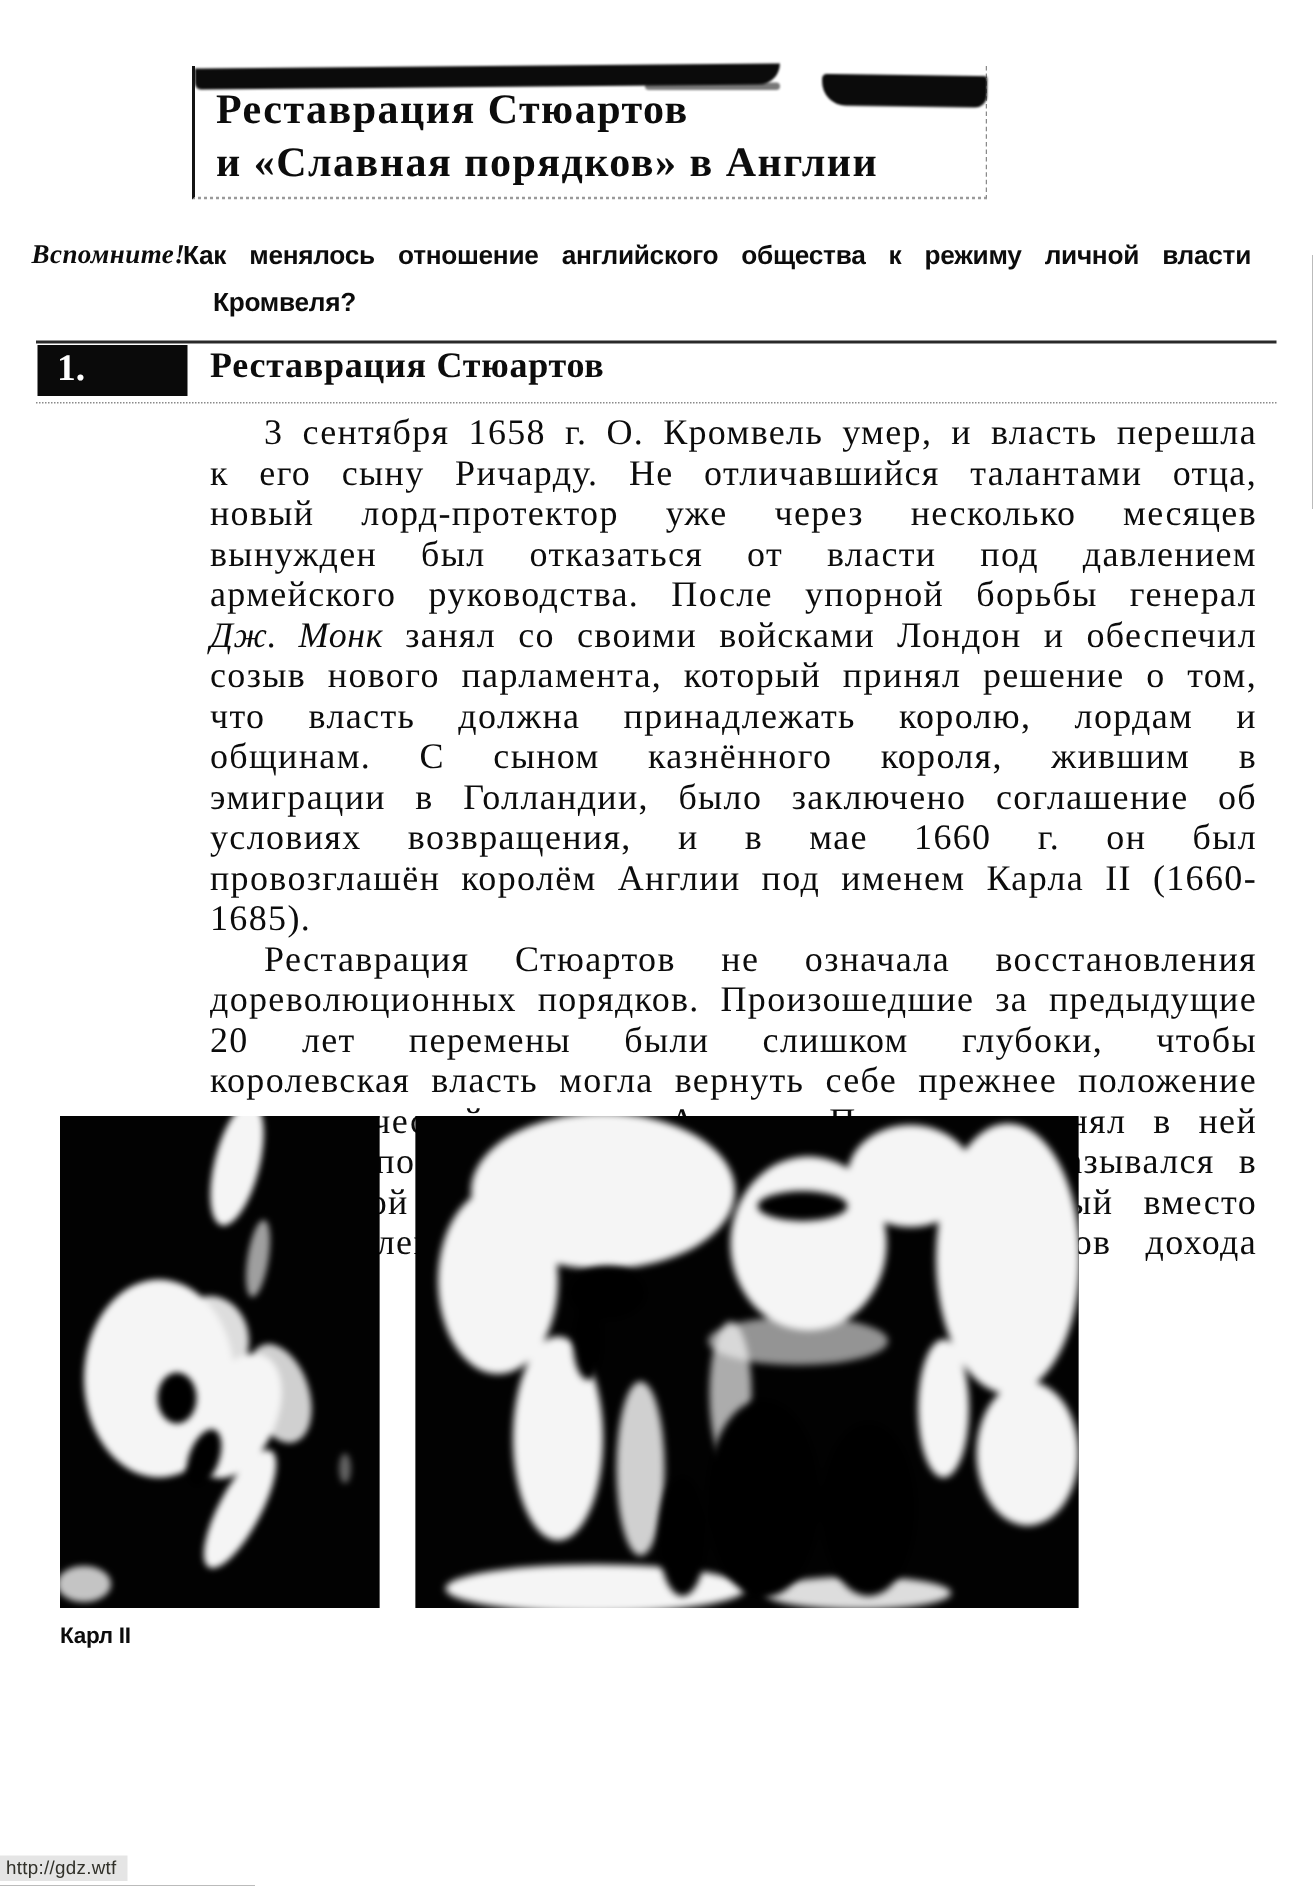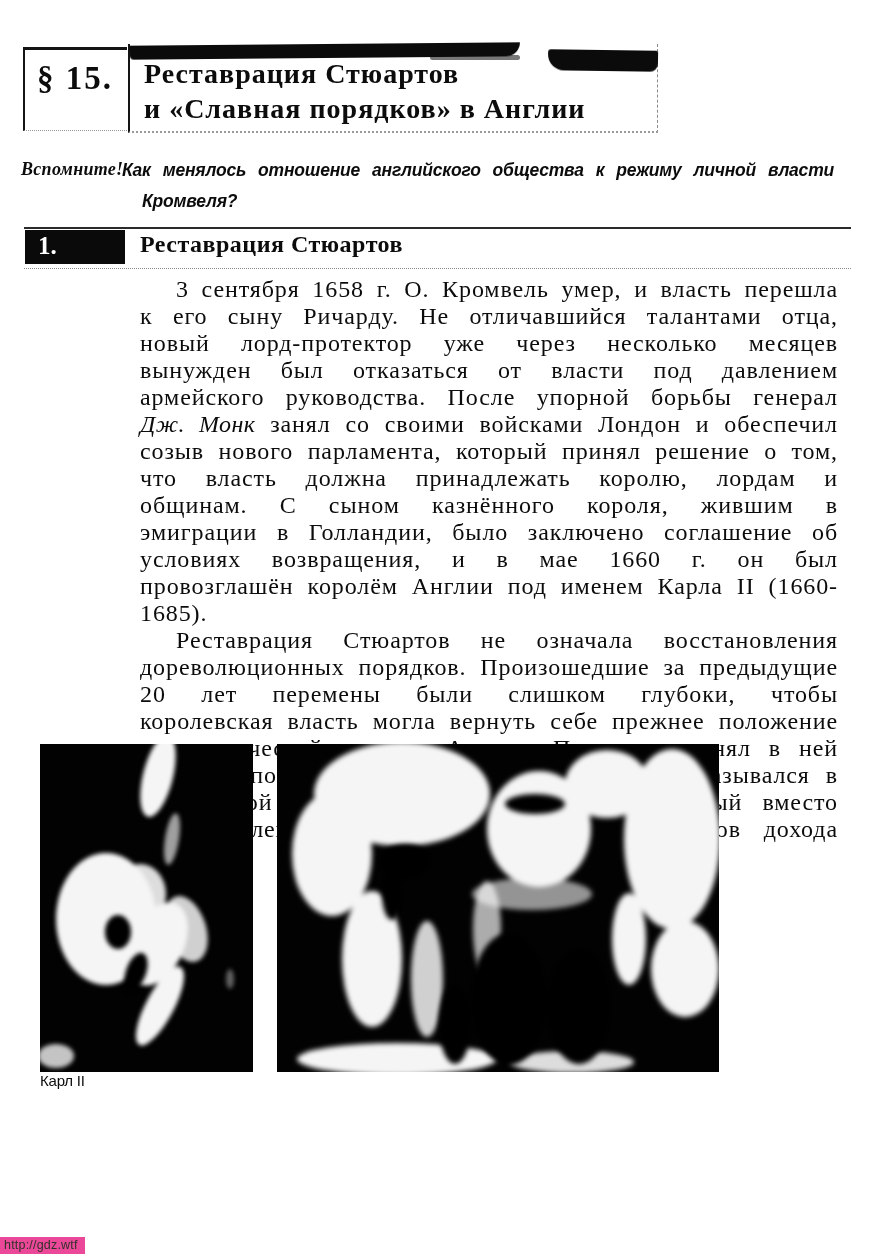--- a/index.html
+++ b/index.html
@@ -36,21 +36,21 @@
   
   .recall-label{
     position:absolute;left:21px;top:159px;
     font-style:italic;font-weight:600;font-size:18px;letter-spacing:.3px;
   }
   .recall-question{
     position:absolute;left:122px;top:155px;width:712px;margin:0;
     font-family:"Liberation Sans", sans-serif;font-weight:700;
     font-size:17.5px;line-height:31px;text-align:justify;
     word-spacing:6px;letter-spacing:-0.2px;
-    padding-left:20px;text-indent:-20px;box-sizing:border-box;font-style:italic;
+    padding-left:20px;text-indent:-20px;box-sizing:border-box;
   }
   
   .section-head{
     position:absolute;left:24px;top:227px;width:827px;height:39px;
     border-top:2px solid #2a2a2a;border-bottom:1px dotted #8a8a8a;
   }
   .section-num{
     position:absolute;left:1px;top:1px;width:100px;height:34px;
     background:#0a0a0a;color:#ffffff;
     font-size:25px;font-weight:700;padding:2px 0 0 13px;box-sizing:border-box;
@@ -66,39 +66,37 @@
     letter-spacing:.9px;word-spacing:5px;
   }
   .body-text p{margin:0;text-indent:36px;}
   .body-text em{font-style:italic;letter-spacing:.4px;}
   
   figure{margin:0;position:absolute;}
   .fig-left{left:40px;top:744px;}
   .fig-right{left:277px;top:744px;}
   figure svg{display:block;background:#000;}
   figcaption{
-    font-family:"Liberation Sans", sans-serif;font-weight:400;
+    margin-top:10px;
+    font-family:"Liberation Sans", sans-serif;font-weight:700;
     font-size:15px;letter-spacing:-0.2px;color:#0c0c0c;
   }
   
   .watermark{
     position:absolute;left:0;top:1237px;
-    background:#ec4899;color:#31312a;
+    background:#e5e5e5;color:#31312a;
     font-family:"Liberation Sans", sans-serif;font-size:12.5px;
     padding:1px 7px 2px 4px;letter-spacing:.2px;
   }
 </style>
 </head>
 <body>
 
 <div class="page">
 
-  <div class="para-box">
-    <span class="para-num">§ 15.</span>
-  </div>
 
   <div class="banner">
     <div class="smudge smudge-a"></div>
     <div class="smudge smudge-b"></div>
     <div class="smudge smudge-c"></div>
     <h1>
       <span>Реставрация Стюартов</span>
       <span>и «Славная порядков» в Англии</span>
     </h1>
   </div>

